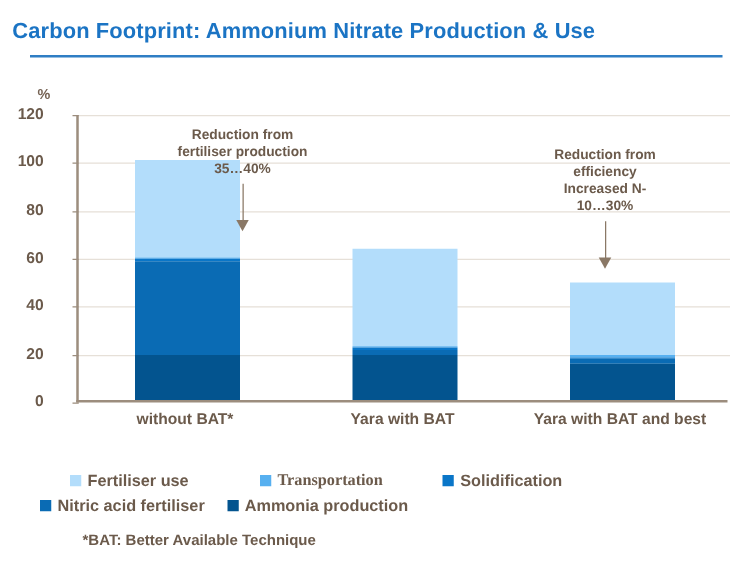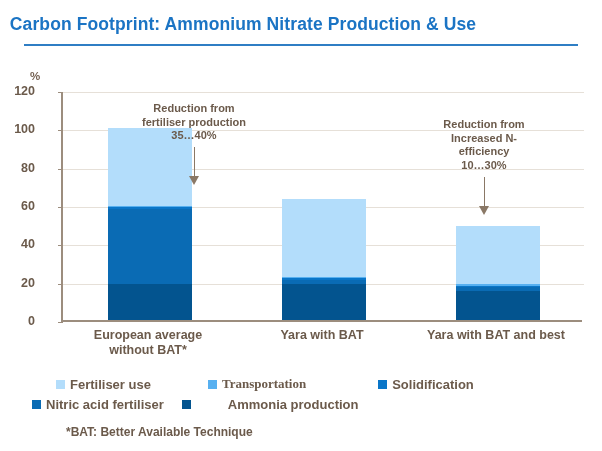--- a/index.html
+++ b/index.html
@@ -252,31 +252,30 @@
     <div class="annotation" id="anno-0" style="left:16px; top:10px; width:230px;">
       <div>Reduction from</div>
       <div>fertiliser production</div>
       <div>35…40%</div>
     </div>
     <div class="arrow-shaft" style="left:130.5px; top:55px; height:32px;"></div>
     <div class="arrow-head" style="left:126px; top:84px;"></div>
 
     <div class="annotation" id="anno-1" style="left:326px; top:26px; width:190px;">
       <div>Reduction from</div>
+      <div>efficiency</div>
       <div>Increased N-</div>
-      <div>efficiency</div>
       <div>10…30%</div>
     </div>
     <div class="arrow-shaft" style="left:420.5px; top:85px; height:32px;"></div>
     <div class="arrow-head" style="left:416px; top:114px;"></div>
 
   </div>
 
   <div class="cat-label" style="left:61px;">
-    <div>European average</div>
     <div>without BAT*</div>
   </div>
   <div class="cat-label" style="left:235px;">
     <div>Yara with BAT</div>
     <div></div>
   </div>
   <div class="cat-label" style="left:409px;">
     <div>Yara with BAT and best</div>
   </div>
 
@@ -285,31 +284,31 @@
 <div id="legend">
   <div class="legend-row">
     <div class="legend-item" style="margin-left:56px;">
       <span class="swatch" style="background: rgb(179, 221, 251);"></span>
       <span>Fertiliser use</span>
     </div>
     <div class="legend-item" style="margin-left:57px;font-family:Liberation Serif, serif;">
       <span class="swatch" style="background: rgb(87, 176, 240);"></span>
       <span>Transportation</span>
     </div>
-    <div class="legend-item" style="margin-left:72px;">
+    <div class="legend-item" style="margin-left:48px;">
       <span class="swatch" style="background: rgb(10, 118, 200);"></span>
       <span>Solidification</span>
     </div>
   </div>
   <div class="legend-row">
     <div class="legend-item" style="margin-left:32px;">
       <span class="swatch" style="background: rgb(10, 107, 180);"></span>
       <span>Nitric acid fertiliser</span>
     </div>
-    <div class="legend-item" style="margin-left:18px;gap:32px;">
+    <div class="legend-item" style="margin-left:18px;">
       <span class="swatch" style="background: rgb(3, 84, 143);"></span>
       <span>Ammonia production</span>
     </div>
   </div>
 </div>
 
 <div id="footer">
   <div id="footnote">*BAT: Better Available Technique</div>
 </div>
 

